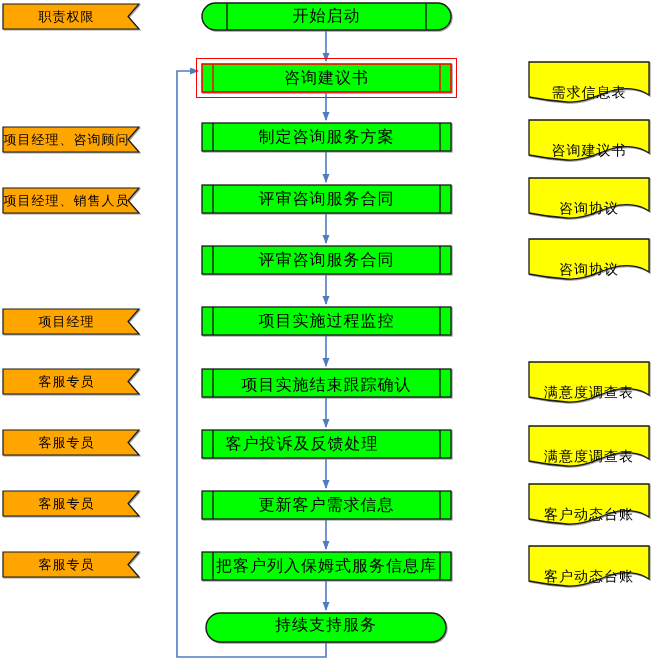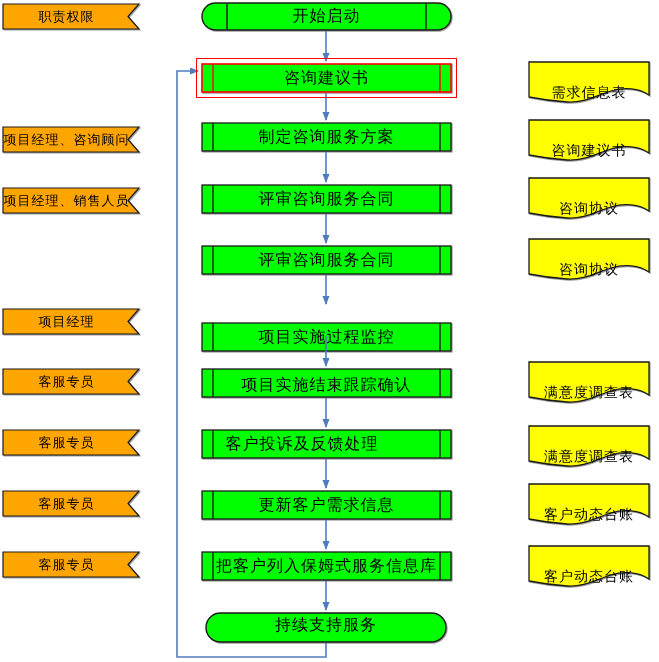--- a/index.html
+++ b/index.html
@@ -143,21 +143,21 @@
 
   <div class="node step" style="left:201px;top:245px;width:251px;height:30px">
     <svg class="shape" width="251" height="30" viewBox="0 0 251 30">
       <rect class="step-rect" x="1" y="1" width="249" height="28"></rect>
       <line class="step-line" x1="12" y1="1" x2="12" y2="29"></line>
       <line class="step-line" x1="239" y1="1" x2="239" y2="29"></line>
     </svg>
     <span class="label">评审咨询服务合同</span>
   </div>
 
-  <div class="node step" style="left:201px;top:322px;width:251px;height:30px">
+  <div class="node step" style="left:201px;top:306px;width:251px;height:30px">
     <svg class="shape" width="251" height="30" viewBox="0 0 251 30">
       <rect class="step-rect" x="1" y="1" width="249" height="28"></rect>
       <line class="step-line" x1="12" y1="1" x2="12" y2="29"></line>
       <line class="step-line" x1="239" y1="1" x2="239" y2="29"></line>
     </svg>
     <span class="label">项目实施过程监控</span>
   </div>
 
   <div class="node step" style="left:201px;top:368px;width:251px;height:34px">
     <svg class="shape" width="251" height="30" viewBox="0 0 251 30">

